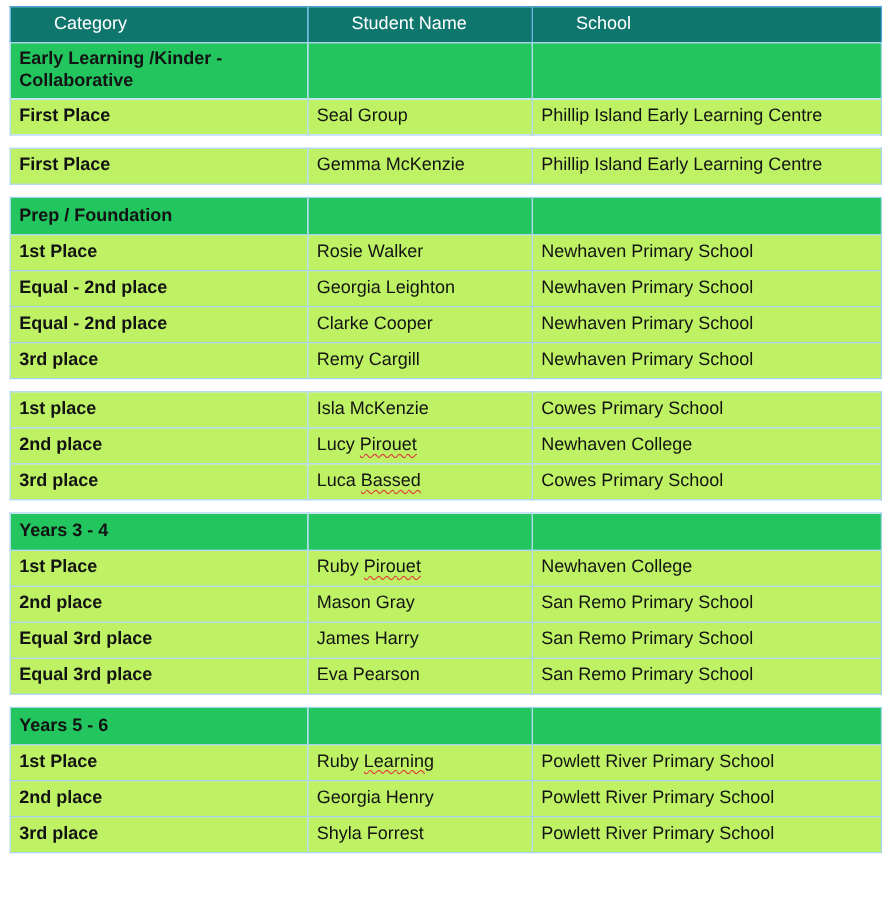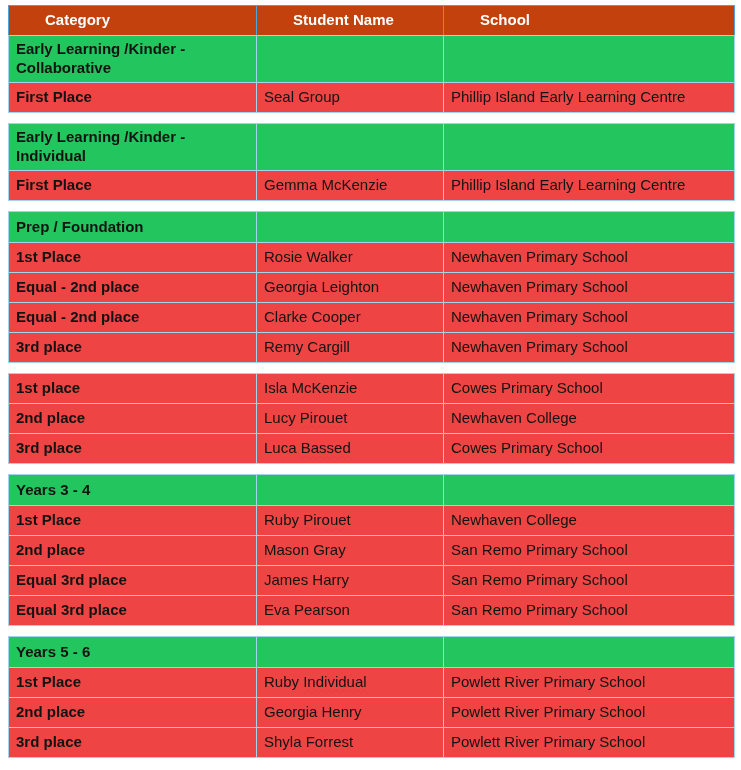--- a/index.html
+++ b/index.html
@@ -28,36 +28,36 @@
   td {
     border: 1px solid #a3d3ee;
     padding: 1px 4px 1px 7px;
     vertical-align: middle;
     font-size: 15px;
     line-height: 1.25;
     color: #131313;
     overflow: hidden;
   }
   tr.head td {
-    background: #c2410c;
+    background: #0f766e;
     color: #ffffff;
-    font-weight: 700;
+    font-weight: 400;
     height: 27px;
     border-color: #49a5d8;
     border-bottom-color: #a3d3ee;
     padding-left: 36px;
   }
   tr.sec td {
     background: #22c55e;
     font-weight: 700;
   }
   tr.sec.short td { height: 28px; }
   tr.sec.tall  td { height: 44px; }
   tr.data td {
-    background: #ef4444;
+    background: #bef264;
     height: 27px;
   }
   td.cat { font-weight: 700; }
   .sq {
     text-decoration-line: underline;
     text-decoration-style: wavy;
     text-decoration-color: #e0403a;
     text-decoration-thickness: 1px;
     text-underline-offset: 2px;
   }
@@ -92,25 +92,20 @@
   </tbody>
     </table>
 
   <table class="tbl">
     <colgroup>
         <col class="c1">
         <col class="c2">
         <col class="c3">
       </colgroup>
     <tbody>
-        <tr class="sec tall">
-      <td class="cat">Early Learning /Kinder - Individual</td>
-      <td></td>
-      <td></td>
-    </tr>
     <tr class="data">
       <td class="cat">First Place</td>
       <td><span>Gemma McKenzie</span> <span class="sq"></span></td>
       <td>Phillip Island Early Learning Centre</td>
     </tr>
   </tbody>
     </table>
 
   <table class="tbl">
     <colgroup>
@@ -214,21 +209,21 @@
         <col class="c3">
       </colgroup>
     <tbody>
         <tr class="sec short">
       <td class="cat">Years 5 - 6</td>
       <td></td>
       <td></td>
     </tr>
     <tr class="data">
       <td class="cat">1st Place</td>
-      <td><span>Ruby</span> <span class="sq">Individual</span></td>
+      <td><span>Ruby</span> <span class="sq">Learning</span></td>
       <td>Powlett River Primary School</td>
     </tr>
     <tr class="data">
       <td class="cat">2nd place</td>
       <td><span>Georgia Henry</span> <span class="sq"></span></td>
       <td>Powlett River Primary School</td>
     </tr>
     <tr class="data">
       <td class="cat">3rd place</td>
       <td><span>Shyla Forrest</span> <span class="sq"></span></td>

